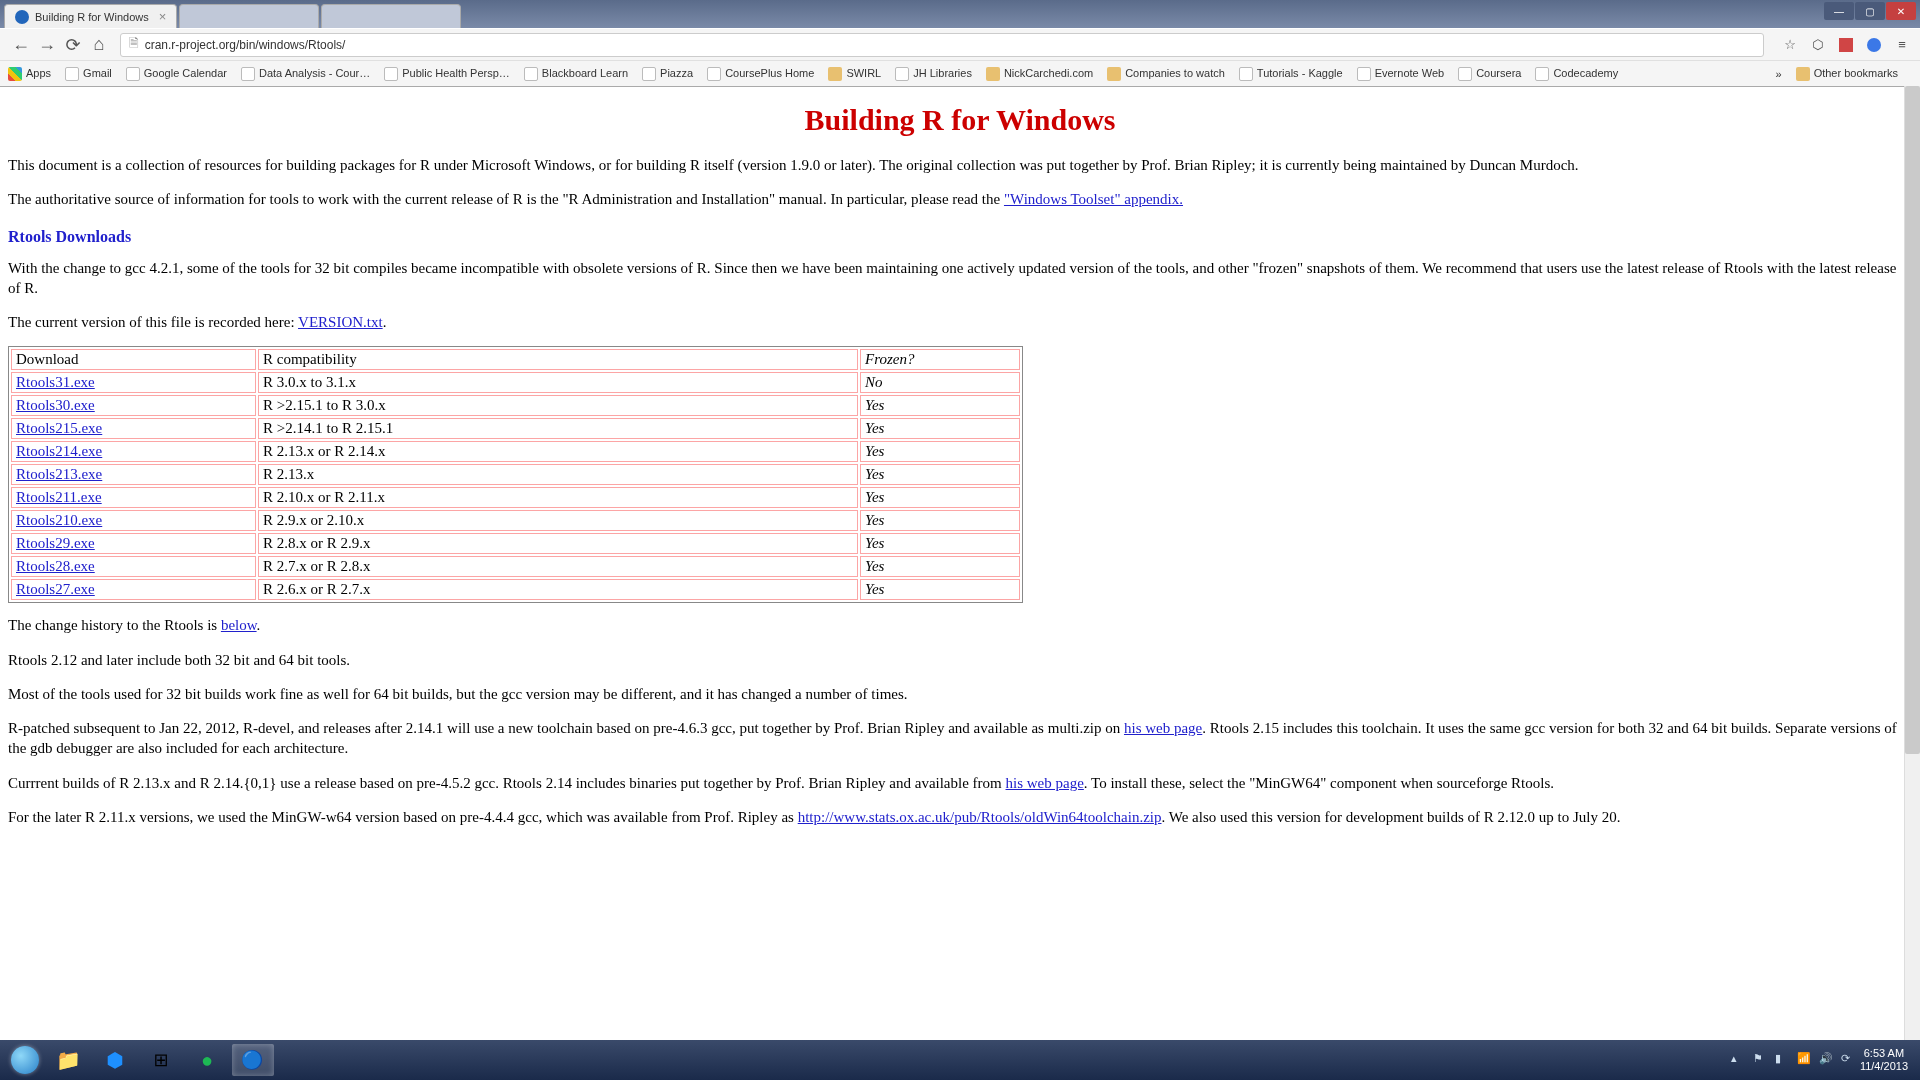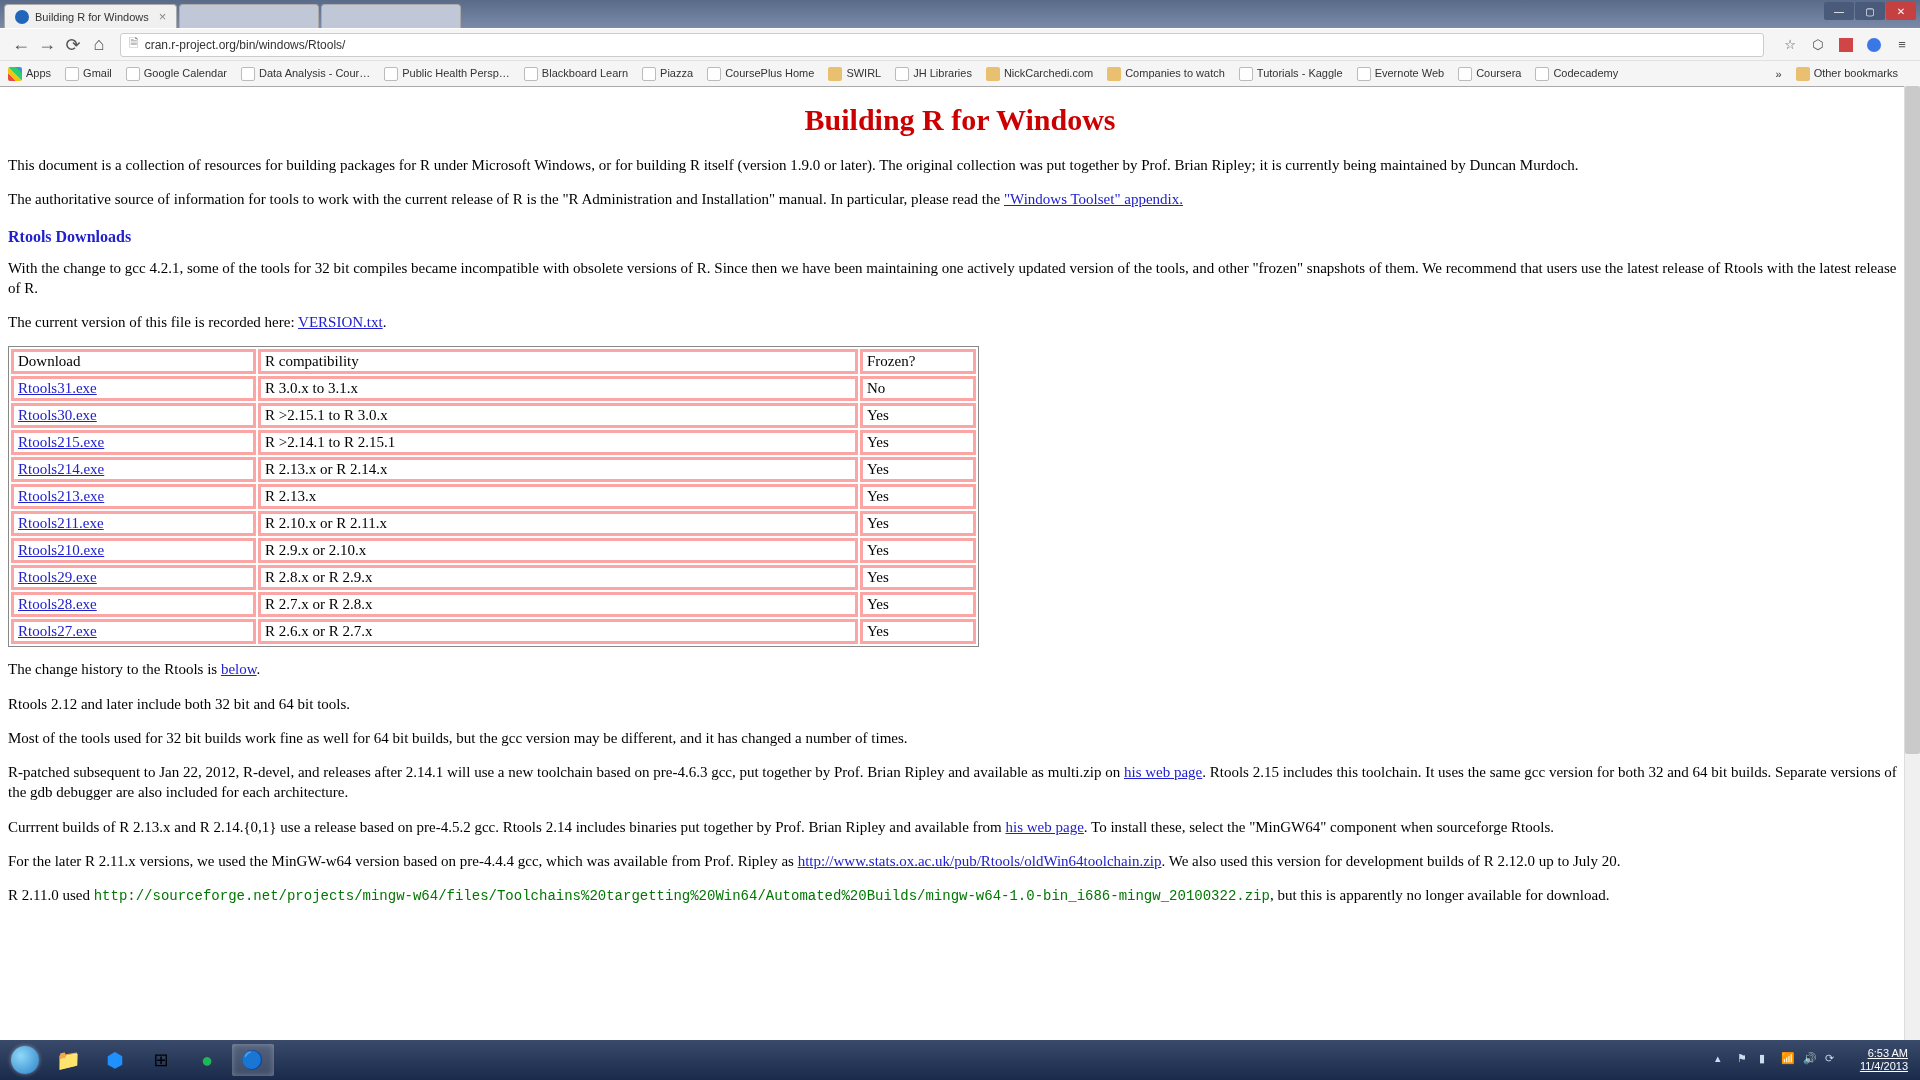--- a/index.html
+++ b/index.html
@@ -37,34 +37,34 @@
     .scrollbar-vis { position: absolute; right: 0; top: 86px; bottom: 40px; width: 16px; background: #f0f0f0; border-left: 1px solid #ddd; }
     .scroll-thumb { width: 100%; height: 70%; background: #cacaca; border-radius: 2px; }
     
     h1.page-title { text-align: center; color: #cc0000; font-family: "Times New Roman", serif; font-size: 30px; font-weight: bold; margin: 10px 0 18px; }
     h2.section { color: #2020cc; font-family: "Times New Roman", serif; font-size: 16px; font-weight: bold; margin: 18px 0 12px; }
     .content p { font-family: "Times New Roman", serif; font-size: 15px; margin: 0 0 14px; line-height: 1.35; color: #000; }
     .content a { color: #2020cc; text-decoration: underline; }
     .content code.mono { font-family: "Courier New", monospace; font-size: 14px; color: #007700; }
     
     table.dl-table { border-collapse: separate; border-spacing: 2px; border: 1px solid #888; margin: 8px 0 12px; }
-    table.dl-table th, table.dl-table td { border: 3px solid #fca5a5; padding: 1px 4px; font-family: "Times New Roman", serif; font-size: 15px; text-align: left; vertical-align: top; }
+    table.dl-table th, table.dl-table td { border: 1px solid #fca5a5; padding: 1px 4px; font-family: "Times New Roman", serif; font-size: 15px; text-align: left; vertical-align: top; }
     table.dl-table th { font-weight: normal; }
-    .col-dl { width: 245px; } .col-compat { width: 600px; } .col-frozen { width: 116px; }
+    .col-dl { width: 245px; } .col-compat { width: 600px; } .col-frozen { width: 160px; font-style: italic; }
     
     
     .taskbar { position: fixed; bottom: 0; left: 0; right: 0; height: 40px; background: linear-gradient(#3a4a6a, #1a2a4a); display: flex; align-items: center; padding: 0 6px; }
     .start-btn { width: 38px; height: 32px; display: flex; align-items: center; justify-content: center; }
     .start-orb { width: 28px; height: 28px; border-radius: 50%; background: radial-gradient(circle at 35% 35%, #8fd8f8, #2880c8); box-shadow: 0 0 4px rgba(255,255,255,0.4); position: relative; }
     .task-icon { width: 42px; height: 32px; margin-left: 4px; display: flex; align-items: center; justify-content: center; border-radius: 2px; }
     .task-icon.active { background: rgba(255,255,255,0.15); box-shadow: inset 0 0 6px rgba(255,255,255,0.3); }
     .task-spacer { flex: 1; }
     .tray { display: flex; align-items: center; color: #fff; font-size: 11px; }
     .tray-icon { width: 16px; height: 16px; margin: 0 3px; color: #cde; }
-    .clock { text-align: right; margin-left: 16px; margin-right: 6px; line-height: 1.2; text-decoration: underline; }
+    .clock { text-align: center; margin-left: 0; margin-right: 6px; line-height: 1.2; }
   </style>
 </head>
 <body>
 
 <div class="browser-chrome">
   <div class="tab-bar">
     <div class="tab">
       <div class="favicon"></div>
       <span>Building R for Windows</span>
       <span class="close-x">×</span>
@@ -260,23 +260,20 @@
   <p>Rtools 2.12 and later include both 32 bit and 64 bit tools.</p>
   <p>Most of the tools used for 32 bit builds work fine as well for 64 bit builds, but the gcc version may be different, and it has changed a number of times.</p>
   <p>
     <span>R-patched subsequent to Jan 22, 2012, R-devel, and releases after 2.14.1 will use a new toolchain based on pre-4.6.3 gcc, put together by Prof. Brian Ripley and available as multi.zip on </span><a href="#">his web page</a><span>. Rtools 2.15 includes this toolchain. It uses the same gcc version for both 32 and 64 bit builds. Separate versions of the gdb debugger are also included for each architecture.</span>
   </p>
   <p>
     <span>Currrent builds of R 2.13.x and R 2.14.{0,1} use a release based on pre-4.5.2 gcc. Rtools 2.14 includes binaries put together by Prof. Brian Ripley and available from </span><a href="#">his web page</a><span>. To install these, select the "MinGW64" component when sourceforge Rtools.</span>
   </p>
   <p>
     <span>For the later R 2.11.x versions, we used the MinGW-w64 version based on pre-4.4.4 gcc, which was available from Prof. Ripley as </span><a href="#">http://www.stats.ox.ac.uk/pub/Rtools/oldWin64toolchain.zip</a><span>. We also used this version for development builds of R 2.12.0 up to July 20.</span>
-  </p>
-  <p>
-    <span>R 2.11.0 used </span><code class="mono">http://sourceforge.net/projects/mingw-w64/files/Toolchains%20targetting%20Win64/Automated%20Builds/mingw-w64-1.0-bin_i686-mingw_20100322.zip</code><span>, but this is apparently no longer available for download.</span>
   </p>
 </div>
 
 <div class="scrollbar-vis">
     <div class="scroll-thumb"></div>
   </div>
 
 <div class="taskbar">
   <div class="start-btn">
       <div class="start-orb"></div>

